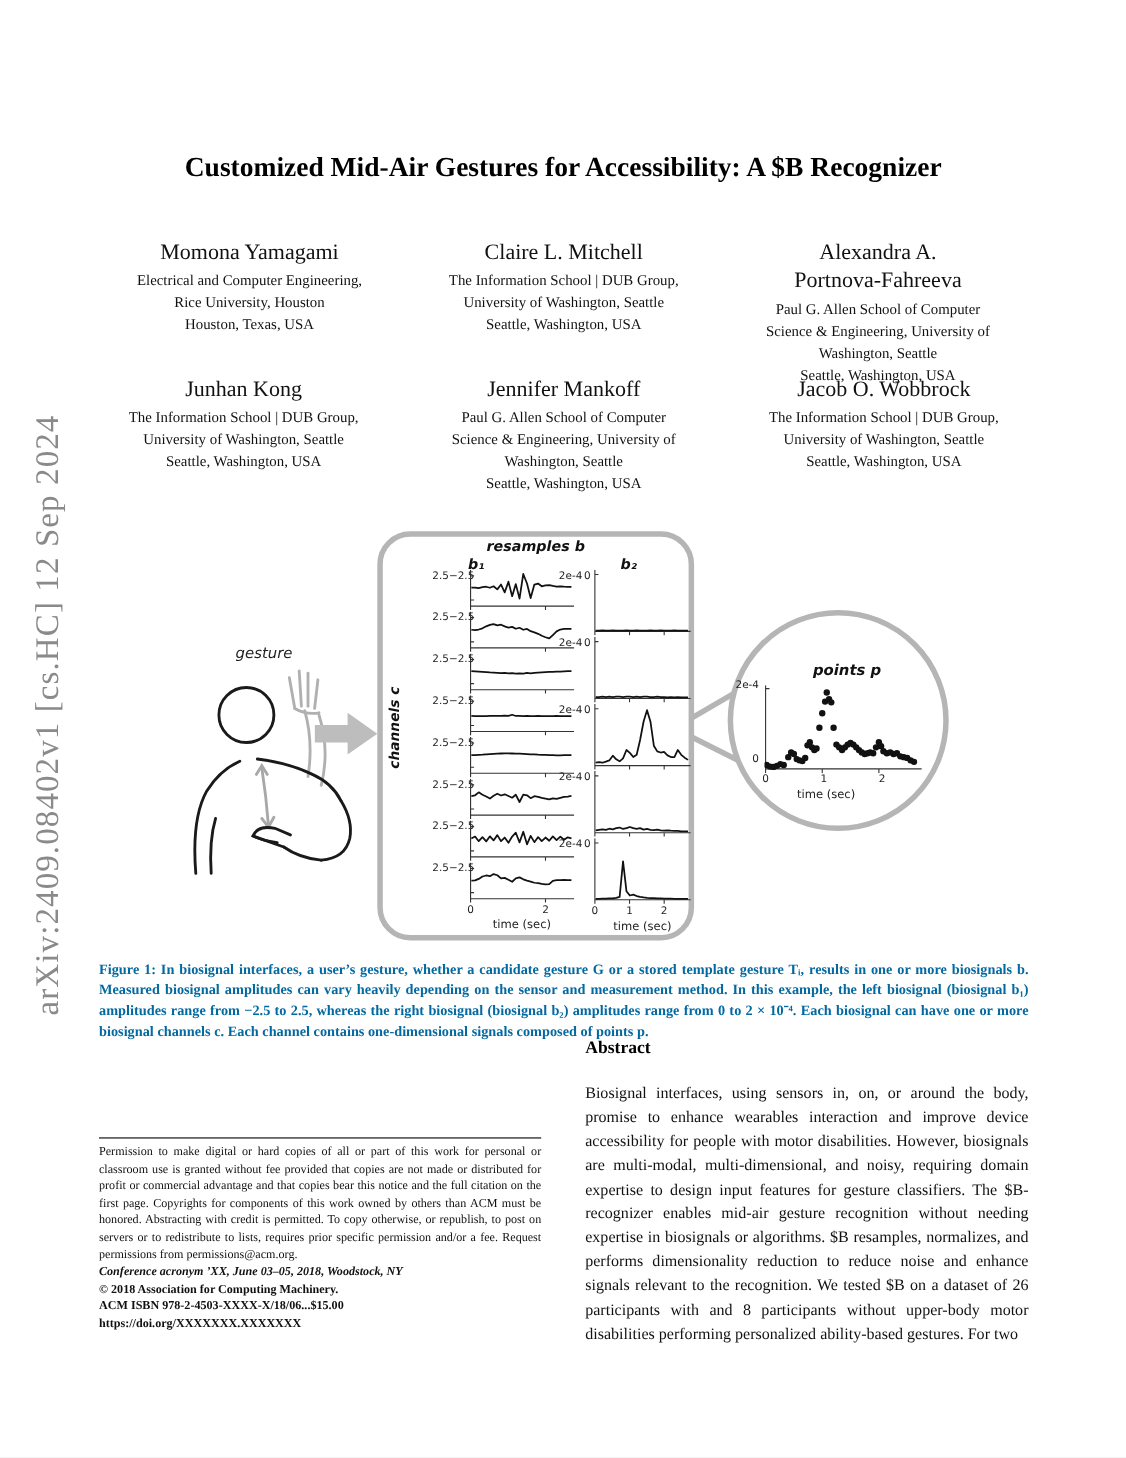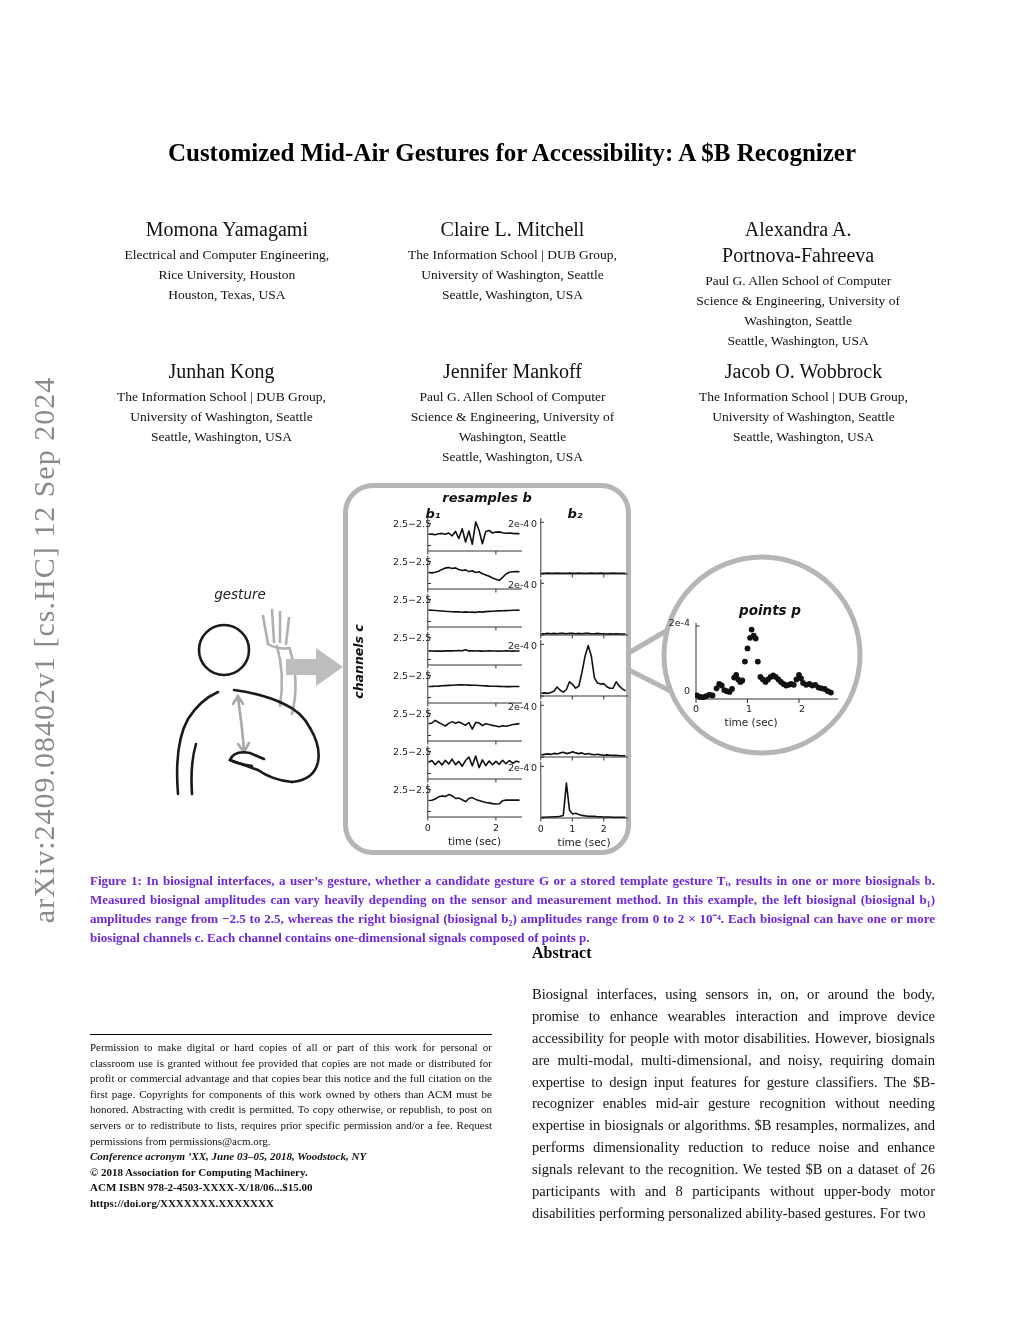--- a/index.html
+++ b/index.html
@@ -7,38 +7,38 @@
         font-family:"Liberation Serif", serif;color:#111;overflow:hidden;}
   
   #arxiv-strip{position:absolute;left:44px;top:650px;transform:translate(-50%,-50%) rotate(-90deg);
         white-space:nowrap;font-size:30px;color:#8a8a8a;letter-spacing:1px;}
   
   #title{position:absolute;left:142px;top:136px;width:740px;text-align:center;
         font-size:25px;font-weight:bold;line-height:1.38;color:#000;}
   
   .authors-row{position:absolute;left:90px;width:845px;display:grid;grid-template-columns:1fr 1fr 1fr;column-gap:12px;}
   #authors-row-1{top:216px;}
-  #authors-row-2{top:358px;gap:28px;}
+  #authors-row-2{top:341px;gap:28px;}
   .author{text-align:center;}
   .author-name{font-size:20px;margin:0 auto 3px auto;max-width:190px;line-height:1.3;}
   .affil-line{font-size:13.5px;line-height:1.48;}
   
   #figure{position:absolute;left:0;top:470px;width:1024px;height:402px;
           font-family:"DejaVu Sans", sans-serif;}
   #gesture-label{position:absolute;left:180px;top:116px;width:120px;text-align:center;
           font-style:italic;font-size:13.5px;color:#222;}
   #gesture-svg{position:absolute;left:172px;top:132px;}
   #flow-arrow{position:absolute;left:286px;top:176px;}
   #bio-rect{position:absolute;left:343px;top:13px;width:278px;height:362px;
           border:5px solid #b5b5b5;border-radius:30px;background:#fff;}
   #bio-title{position:absolute;left:0;top:2px;width:100%;text-align:center;
           font-style:italic;font-weight:bold;font-size:13px;color:#111;}
   .col-label{position:absolute;top:18px;font-style:italic;font-weight:bold;font-size:13px;color:#111;}
   #b1-label{left:60px;width:50px;text-align:center;}
-  #b2-label{left:202px;width:50px;text-align:center;}
+  #b2-label{left:216px;width:50px;}
   #channels-label{position:absolute;left:-65px;top:166px;width:150px;text-align:center;
           transform:rotate(-90deg);font-style:italic;font-weight:bold;font-size:12.5px;color:#111;}
   .plot-col{position:absolute;}
   #b1-col{left:45px;top:30px;width:129px;}
   #b2-col{left:160px;top:30px;width:120px;}
   .mini-row{display:flex;align-items:stretch;}
   .ycol{display:flex;flex-direction:row;justify-content:space-between;
         text-align:right;padding-right:3px;box-sizing:border-box;
         font-size:9.5px;color:#222;}
   .tick-strip{position:relative;height:12px;font-size:9.5px;color:#222;}
@@ -48,21 +48,21 @@
   #points-label{position:absolute;left:705px;top:132px;width:130px;text-align:center;
           font-style:italic;font-weight:bold;font-size:13.5px;color:#111;}
   #pts-ytop{position:absolute;left:652px;top:147px;width:38px;text-align:right;font-size:9.5px;color:#222;}
   #pts-ybot{position:absolute;left:670px;top:215px;width:20px;text-align:right;font-size:9.5px;color:#222;}
   #scatter-svg{position:absolute;left:695px;top:153px;}
   .pts-xtick{position:absolute;top:233px;width:10px;text-align:center;font-size:9.5px;color:#222;}
   #pts-x0{left:691px;} #pts-x1{left:744px;} #pts-x2{left:797px;}
   #pts-xlabel{position:absolute;left:696px;top:246px;width:110px;text-align:center;font-size:10.5px;color:#222;}
   
   #caption{position:absolute;left:90px;top:872px;width:845px;font-size:13px;font-weight:bold;
-          line-height:1.46;text-align:justify;color:#6d28d9;}
+          line-height:1.46;text-align:justify;color:#0369a1;}
   
   #footnote{position:absolute;left:90px;top:1034px;width:402px;}
   #footnote-rule{border:none;border-top:1.2px solid #000;margin:0 0 5px 0;}
   #permission{font-size:11px;line-height:1.42;text-align:justify;}
   .foot-line{font-size:11px;line-height:1.42;font-weight:bold;}
   #conference-line{font-style:italic;}
   #abstract-heading{position:absolute;left:532px;top:944px;width:403px;
           font-size:16px;font-weight:bold;color:#000;}
   #abstract-text{position:absolute;left:532px;top:984px;width:403px;
           font-size:14.6px;line-height:1.5;text-align:justify;}

